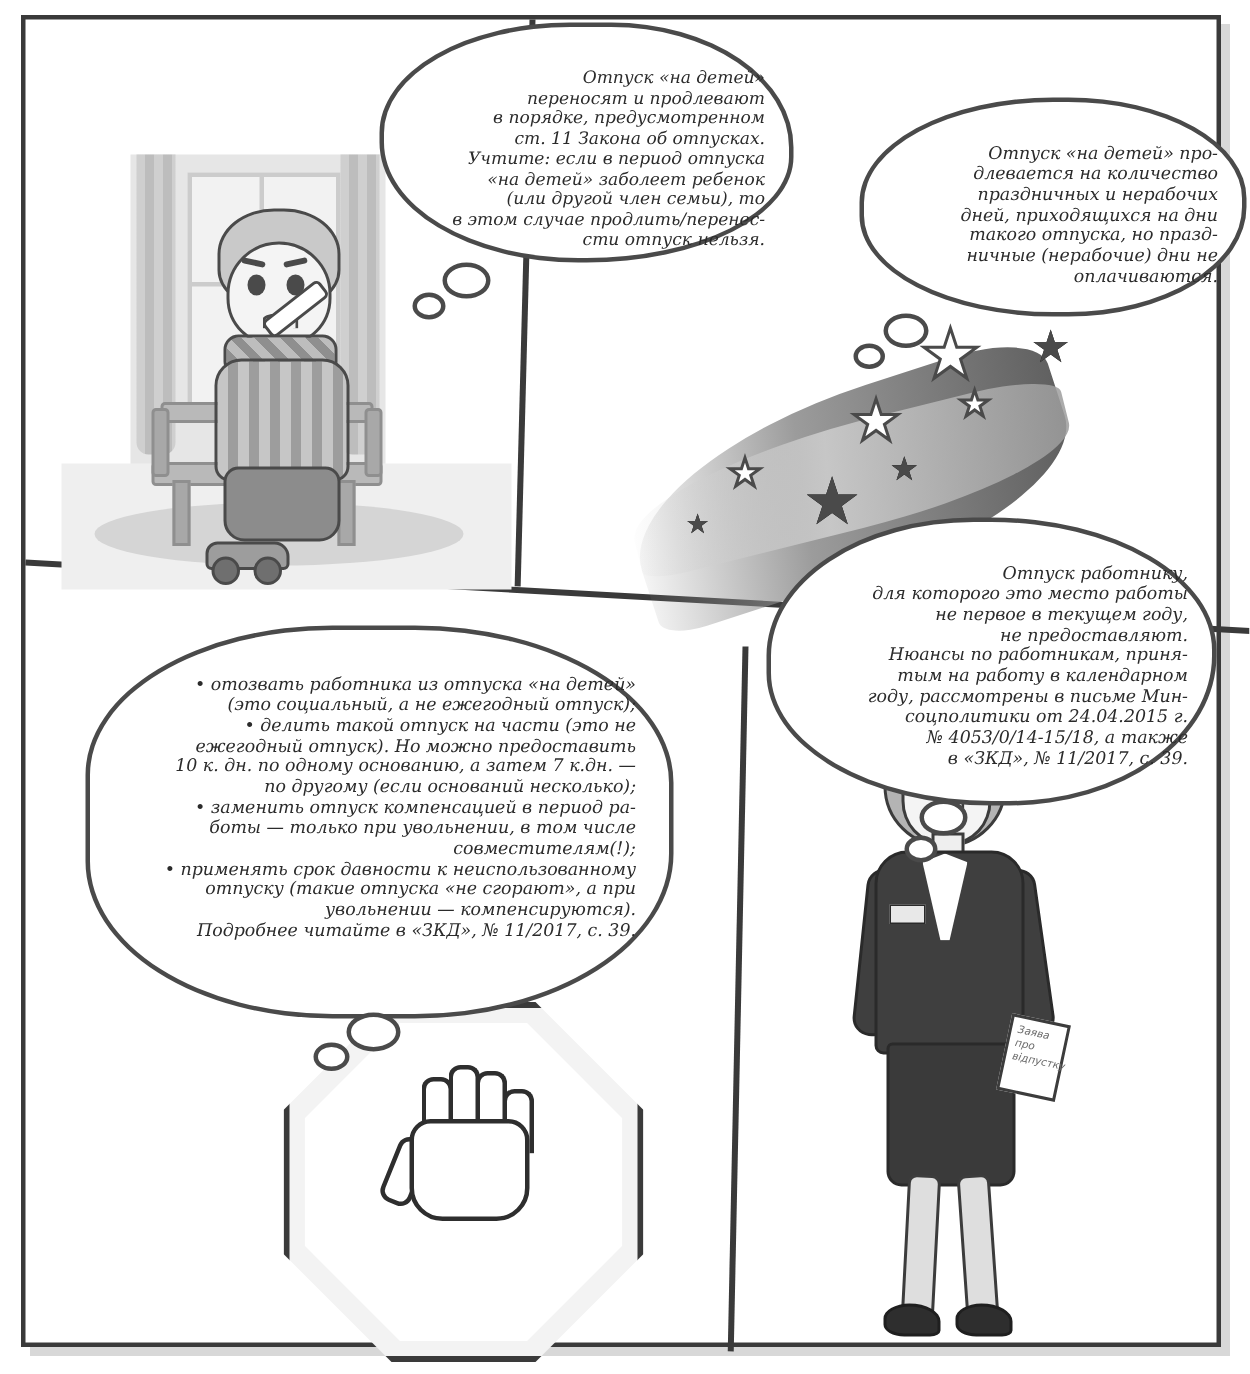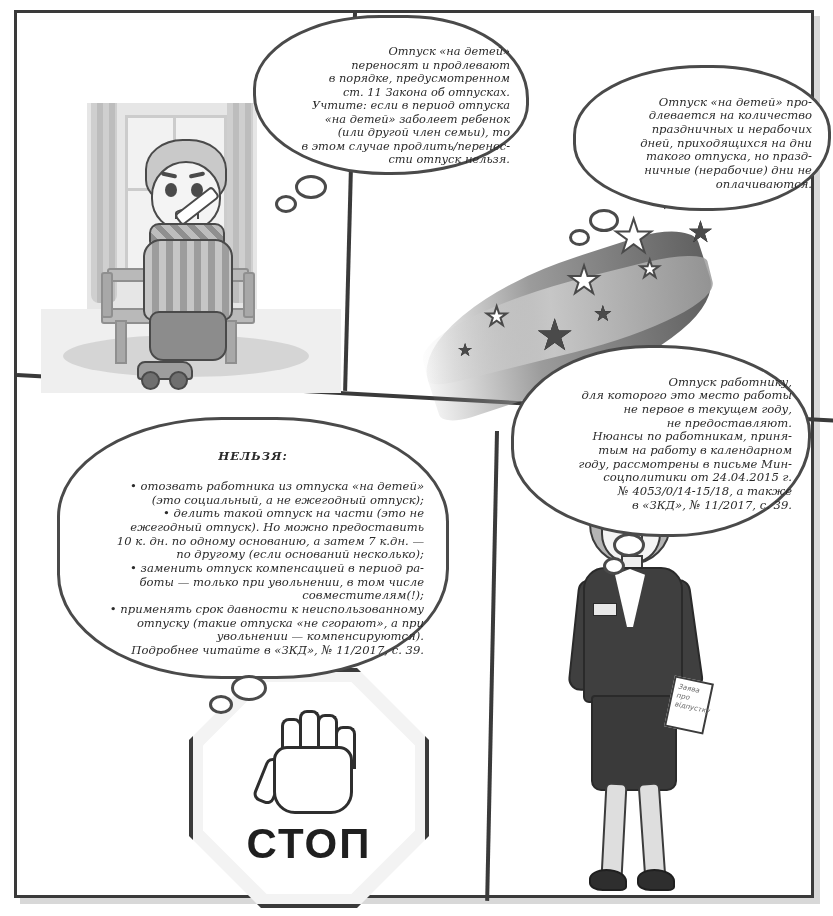--- a/index.html
+++ b/index.html
@@ -654,21 +654,20 @@
     <div class="stop-sign">
       <div class="stop-inner"></div>
       <div class="stop-hand">
         <div class="finger f1"></div>
         <div class="finger f2"></div>
         <div class="finger f3"></div>
         <div class="finger f4"></div>
         <div class="thumb"></div>
         <div class="palm"></div>
       </div>
-      <div class="stop-text">СТОП</div>
     </div>
 
     <div class="bubble b1">
       <span class="body">Отпуск «на детей»
 переносят и продлевают
 в порядке, предусмотренном
 ст. 11 Закона об отпусках.
 Учтите: если в период отпуска
 «на детей» заболеет ребенок
 (или другой член семьи), то
@@ -699,21 +698,20 @@
 тым на работу в календарном
 году, рассмотрены в письме Мин-
 соцполитики от 24.04.2015 г.
 № 4053/0/14-15/18, а также
 в «ЗКД», № 11/2017, с. 39.</span>
     </div>
     <div class="tail" style="left:596px;top:520px;width:26px;height:18px;"></div>
     <div class="tail" style="left:586px;top:544px;width:16px;height:12px;"></div>
 
     <div class="bubble b4">
-      <span class="hdr">НЕЛЬЗЯ:</span>
       <span class="body">• отозвать работника из отпуска «на детей»
 (это социальный, а не ежегодный отпуск);
 • делить такой отпуск на части (это не
 ежегодный отпуск). Но можно предоставить
 10 к. дн. по одному основанию, а затем 7 к.дн. —
 по другому (если оснований несколько);
 • заменить отпуск компенсацией в период ра-
 боты — только при увольнении, в том числе
 совместителям(!);
 • применять срок давности к неиспользованному

